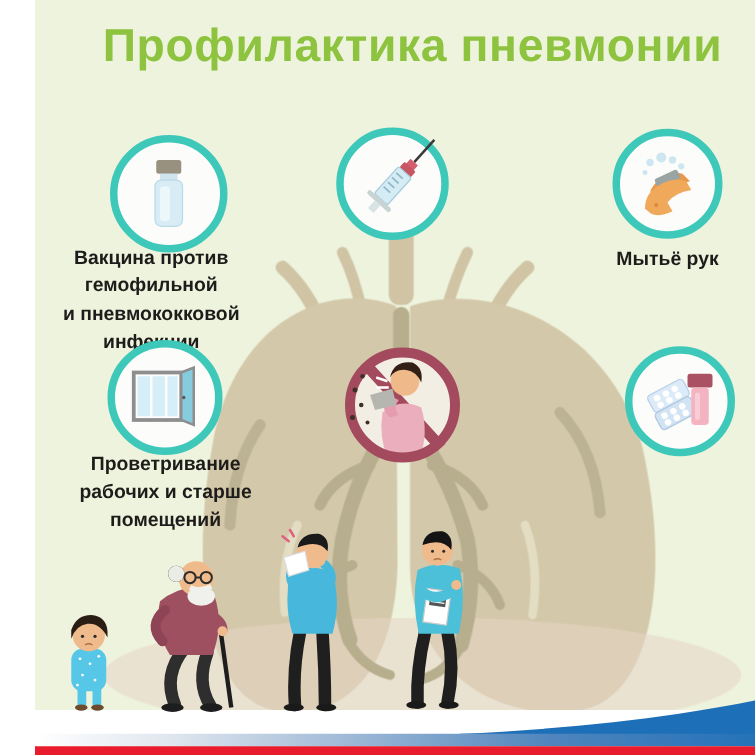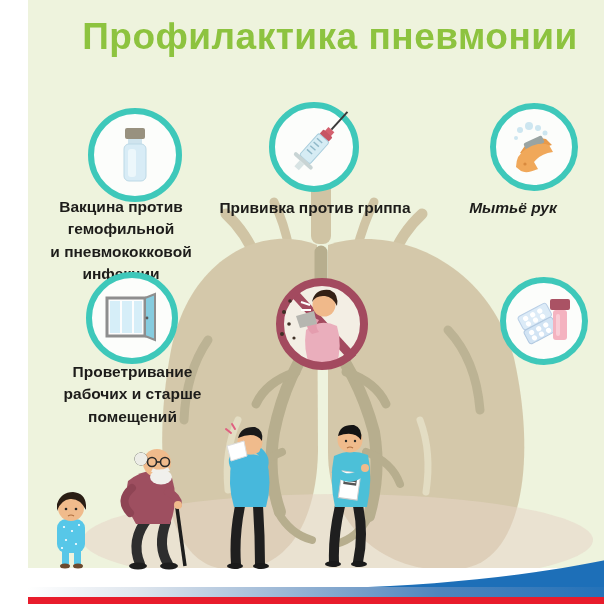--- a/index.html
+++ b/index.html
@@ -13,21 +13,21 @@
   .circle{position:absolute;z-index:3;box-sizing:border-box;border-radius:50%;
           background:#fcfdfb;border:6px solid #3ec8ba;display:flex;align-items:center;justify-content:center;}
   .plain-circle{position:absolute;z-index:3;}
   .item-label{position:absolute;z-index:3;text-align:center;font-weight:700;color:#1d1c1a;
               font-size:15.5px;line-height:1.45;white-space:pre-line;}
   .i1c{left:60px;top:108px;width:94px;height:94px;}
   .i1l{left:8px;top:196px;width:170px;}
   .i2c{left:241px;top:102px;width:90px;height:90px;}
   .i2l{left:182px;top:197px;width:210px;}
   .i3c{left:462px;top:103px;width:88px;height:88px;}
-  .i3l{left:415px;top:197px;width:140px;font-style:italic;}
+  .i3l{left:436px;top:197px;width:140px;}
   .i4c{left:58px;top:272px;width:92px;height:92px;}
   .i4l{left:17px;top:361px;width:175px;}
   .i5c{left:242px;top:268px;width:104px;height:104px;}
   .i5l{left:195px;top:362px;width:195px;}
   .i6c{left:472px;top:277px;width:88px;height:88px;}
   .i6l{left:434px;top:362px;width:165px;}
   .reminder{position:absolute;z-index:3;left:353px;top:434px;width:252px;}
   .reminder-heading{font-size:26px;font-weight:700;color:#c4251d;margin:0 0 8px 0;}
   .reminder-body{font-size:14.5px;font-weight:700;color:#1d1c1a;line-height:1.16;white-space:pre-line;}
   .white-band{position:absolute;z-index:1;left:0;top:568px;width:604px;height:36px;background:#ffffff;}
@@ -97,21 +97,20 @@
           <line x1="35" y1="32" x2="42" y2="32"></line>
             <line x1="35" y1="37" x2="42" y2="37"></line>
           <line x1="35" y1="42" x2="42" y2="42"></line>
             <line x1="35" y1="47" x2="42" y2="47"></line>
         </g>
         <rect x="28" y="56" width="24" height="4" rx="2" fill="#c8d4d4"></rect>
         <rect x="37" y="60" width="6" height="8" fill="#d8e4e4"></rect>
       </g>
     </svg>
   </div>
-  <div class="item-label i2l">Прививка против гриппа</div>
 
   <div class="circle i3c">
     <svg width="60" height="60" viewBox="0 0 60 60">
       <g fill="#cde6f0">
         <circle cx="16" cy="13" r="3"></circle>
           <circle cx="25" cy="9" r="4"></circle>
           <circle cx="34" cy="11" r="3"></circle>
         <circle cx="12" cy="21" r="2"></circle>
           <circle cx="41" cy="16" r="2.5"></circle>
       </g>

